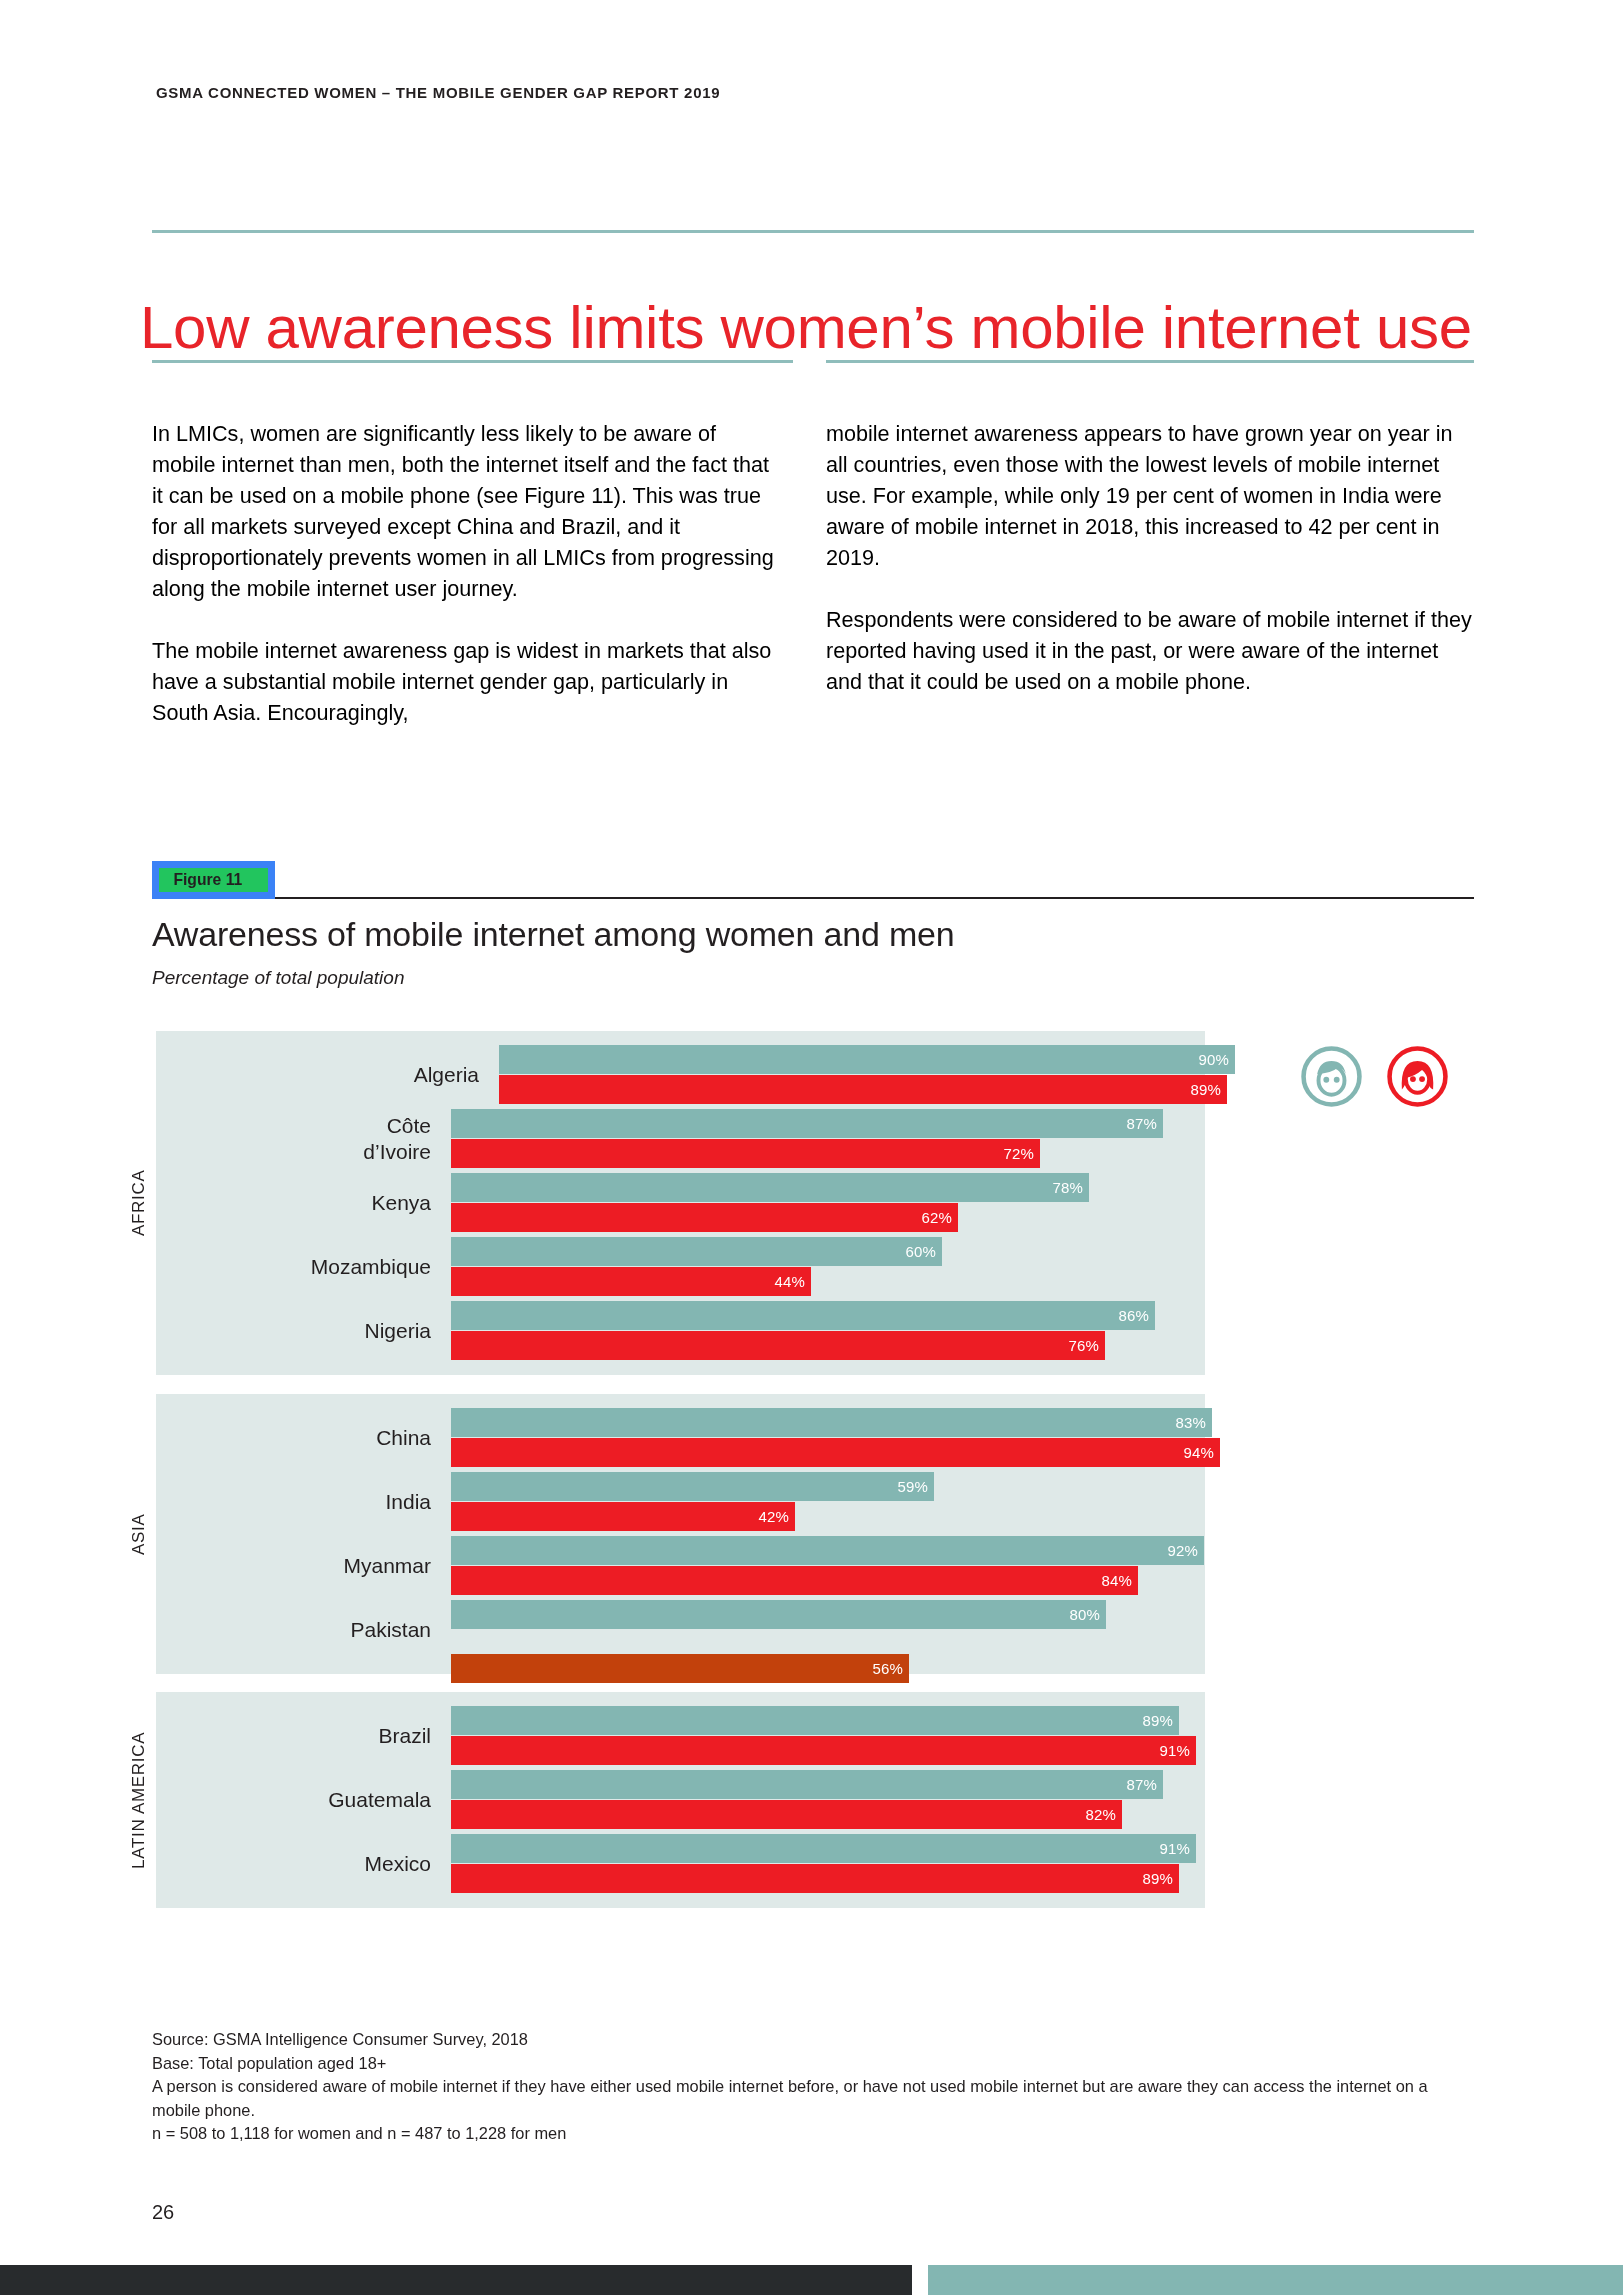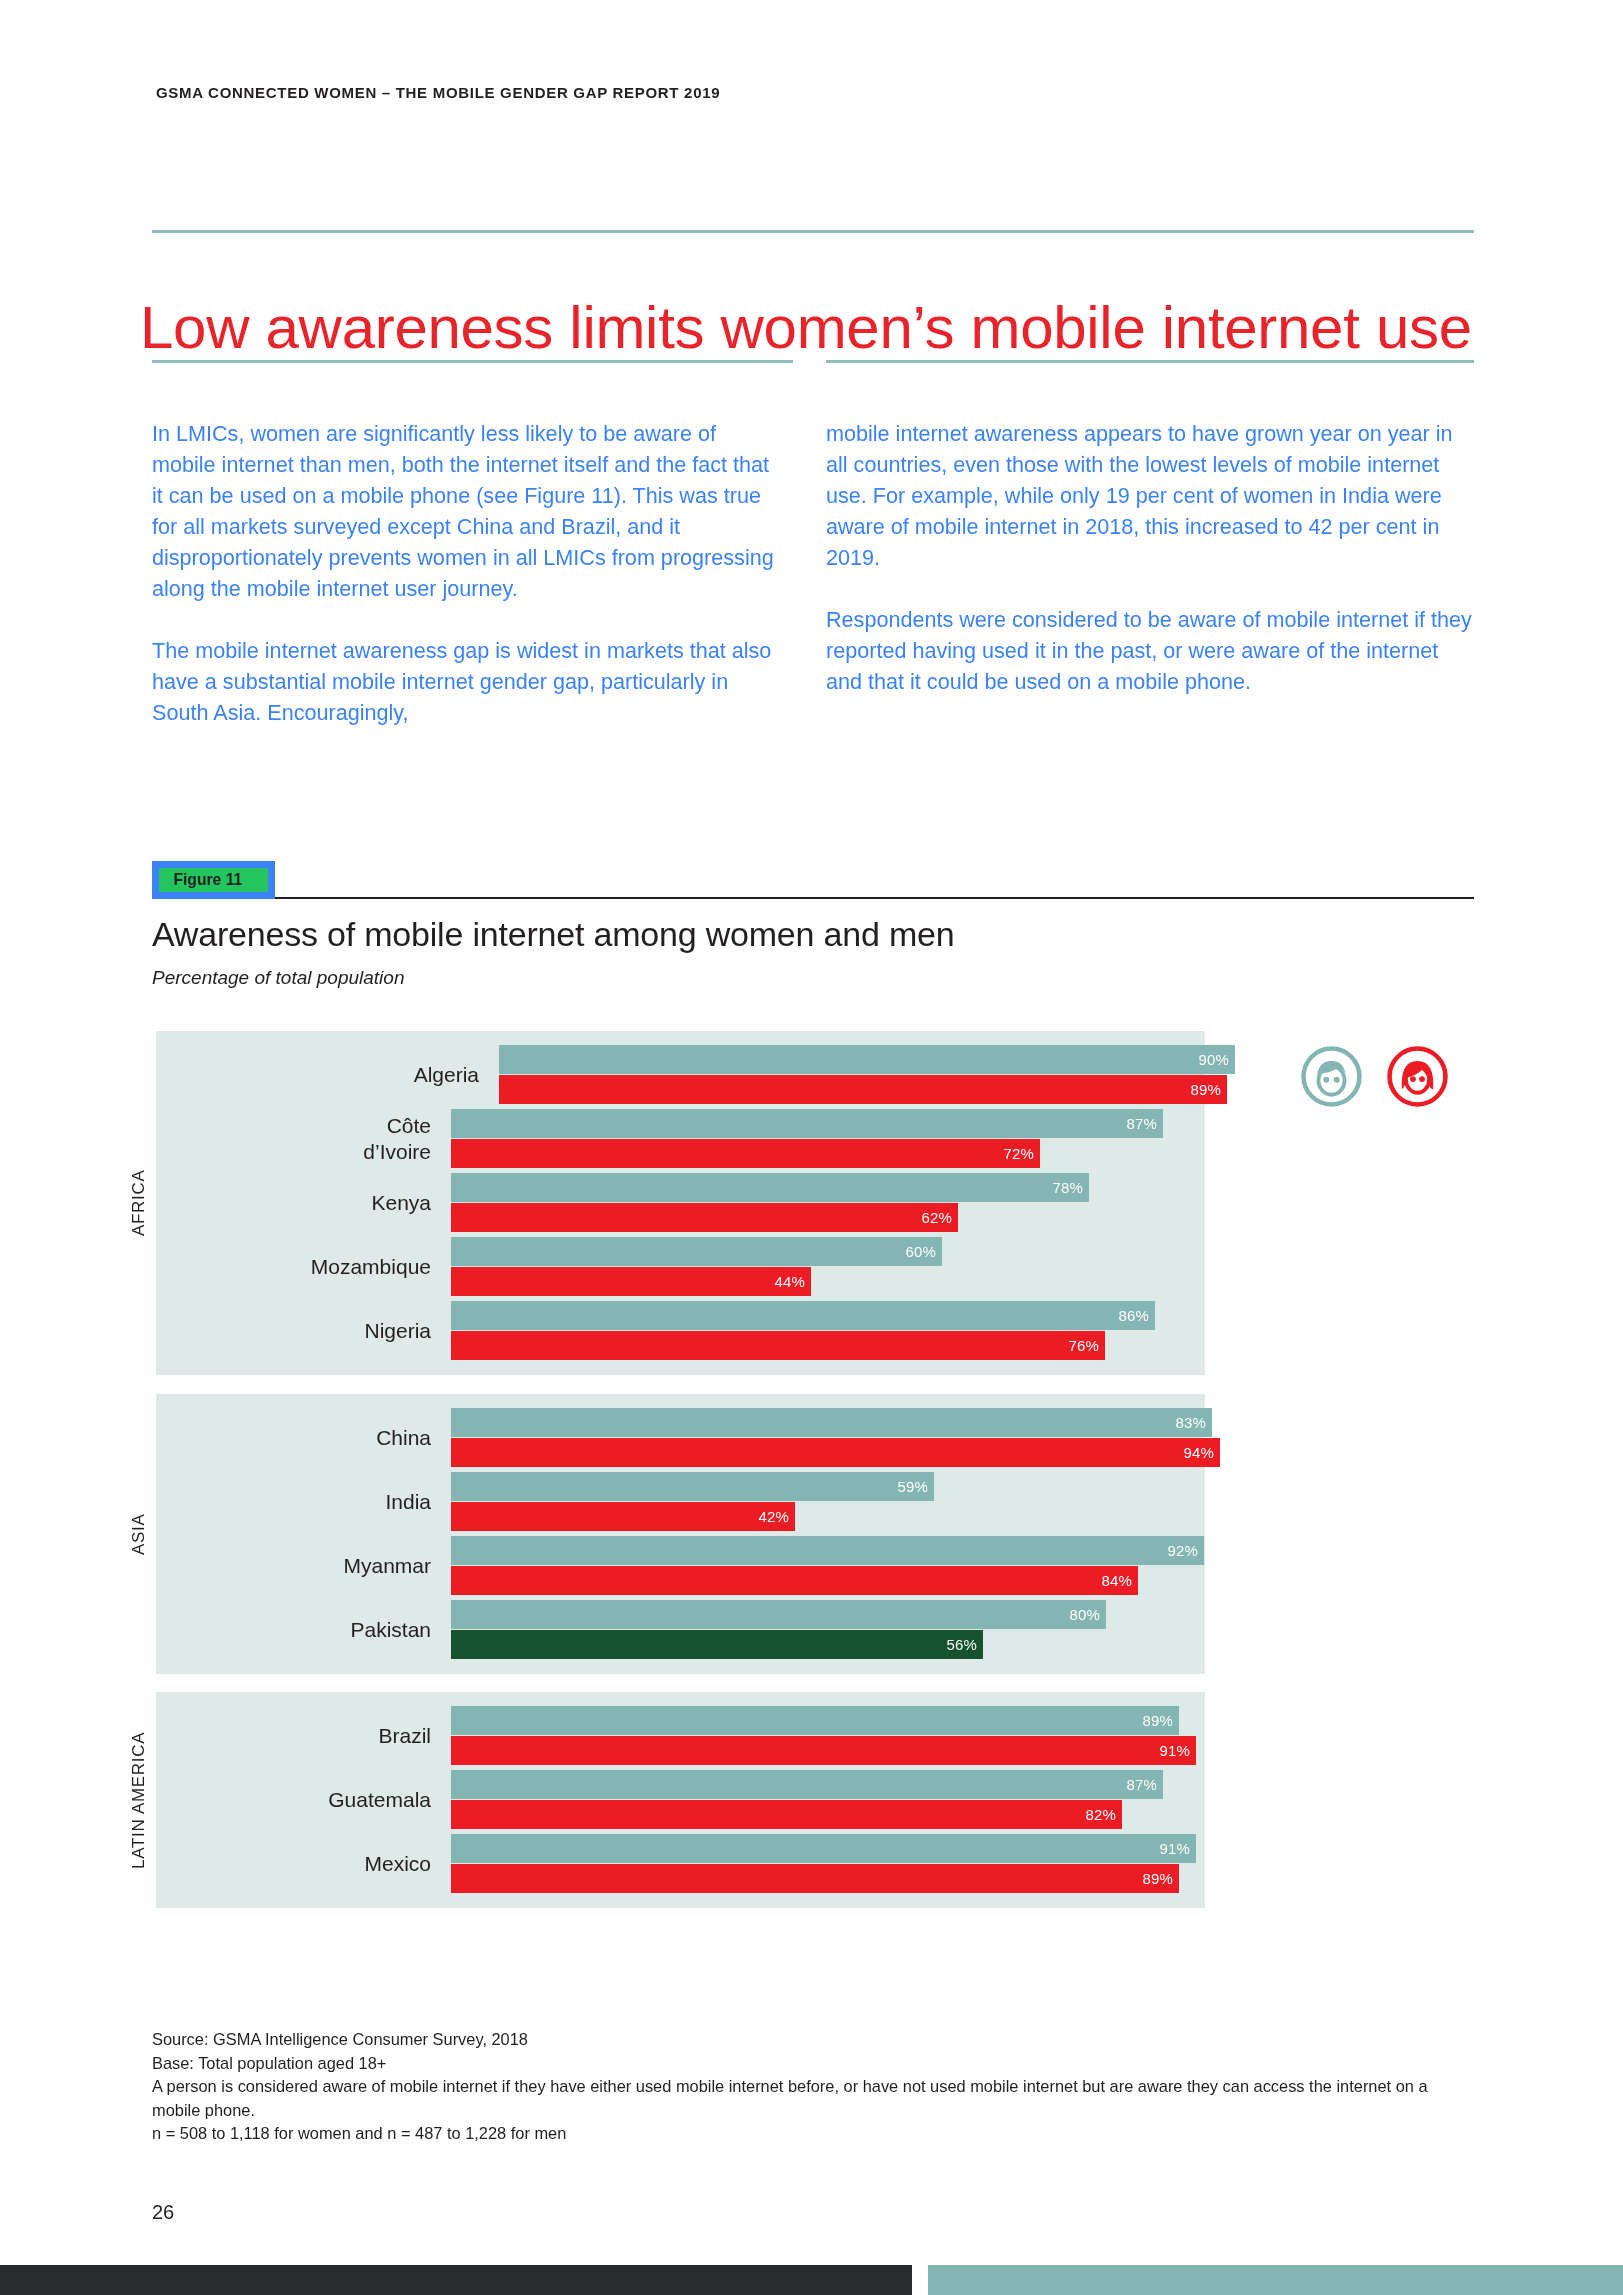--- a/index.html
+++ b/index.html
@@ -56,21 +56,21 @@
     color: #e8242a;
     letter-spacing: -0.3px;
     font-stretch: condensed;
   }
 
   
   .col {
     position: absolute;
     font-size: 21.6px;
     line-height: 31px;
-    color: #3b82f6;
+    color: #000000;
     font-weight: 300;
   }
   .col-left  { left: 152px; top: 418px; width: 632px; }
   .col-right { left: 826px; top: 418px; width: 648px; }
   .col p { margin: 0 0 31px 0; }
   .col p:last-child { margin-bottom: 0; }
 
   
   .fig-badge {
     position: absolute;
@@ -375,21 +375,21 @@
                   <span class="bar-value">84%</span>
                 </div>
               </div>
             </div>
             <div class="bar-row" style="top: 204px;">
               <div class="cat-label">Pakistan</div>
               <div class="bars">
                 <div class="bar bar-men" style="width: 655px; background: rgb(131, 182, 178);">
                   <span class="bar-value">80%</span>
                 </div>
-                <div class="bar bar-women" style="width: 532px; background: #14532d;">
+                <div class="bar bar-women" style="width: 458px; background: #c2410c; margin-top: 24px;">
                   <span class="bar-value">56%</span>
                 </div>
               </div>
             </div>
           </div>
         </div>
       </div>
       <div class="region-block" style="top: 661px; height: 216px;">
         <div class="region-label" style="top: 0px; height: 216px;">LATIN AMERICA</div>
         <div class="panel" style="background: rgb(223, 233, 232);">

